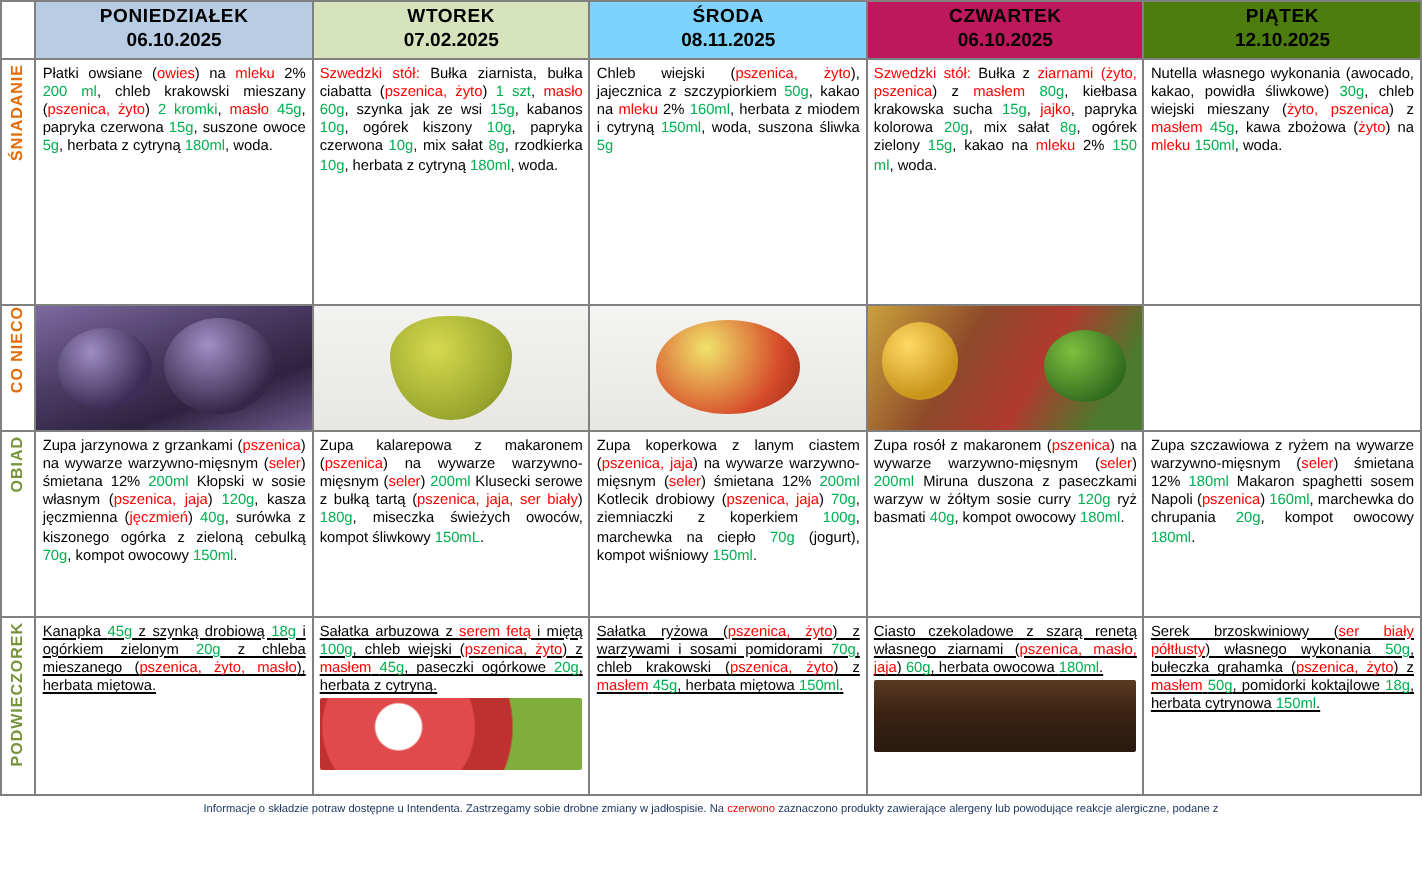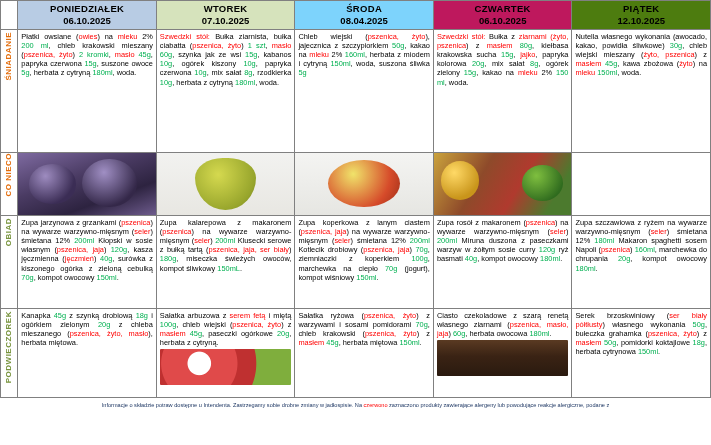--- a/index.html
+++ b/index.html
@@ -59,21 +59,21 @@
   .cell{
     font-size:7.4px;
     line-height:1.24;
     text-align:justify;
   }
   .red{color:#ff0000;}
   .green{color:#00b050;}
   .r-sniad td.cell{height:118px;}
   .r-cos td{height:62px;padding:0;}
   .r-obiad td.cell{height:88px;}
-  .r-podw td.cell{height:84px;}
+  .r-podw td.cell{height:84px;text-decoration:underline;}
   .photo-inner{
     width:100%;height:100%;
     position:relative;
     overflow:hidden;
   }
   .ph-plums{background:linear-gradient(160deg,#7e6aa0 0%,#4a3b63 40%,#2d2340 70%,#6d5b8c 100%);}
   .ph-pear{background:linear-gradient(180deg,#f2f2f0 0%,#e8e7e2 100%);}
   .ph-apple{background:linear-gradient(180deg,#f4f4f2 0%,#e6e6e2 100%);}
   .ph-fruitmix{background:linear-gradient(120deg,#caa23c 0%,#8e4a2a 35%,#b03a2e 60%,#4c7a2e 85%);}
   .ph-white{background:#ffffff;}
@@ -138,25 +138,25 @@
   </colgroup>
   <tbody>
       <tr>
     <td class="rowlabel"></td>
     <td class="day-head h-mon">
       <span class="dname">PONIEDZIAŁEK</span>
       <span class="ddate">06.10.2025</span>
     </td>
     <td class="day-head h-tue">
       <span class="dname">WTOREK</span>
-      <span class="ddate">07.10.2025</span>
+      <span class="ddate">07.02.2025</span>
     </td>
     <td class="day-head h-wed">
       <span class="dname">ŚRODA</span>
-      <span class="ddate">08.04.2025</span>
+      <span class="ddate">08.11.2025</span>
     </td>
     <td class="day-head h-thu">
       <span class="dname">CZWARTEK</span>
       <span class="ddate">06.10.2025</span>
     </td>
     <td class="day-head h-fri">
       <span class="dname">PIĄTEK</span>
       <span class="ddate">12.10.2025</span>
     </td>
   </tr>

